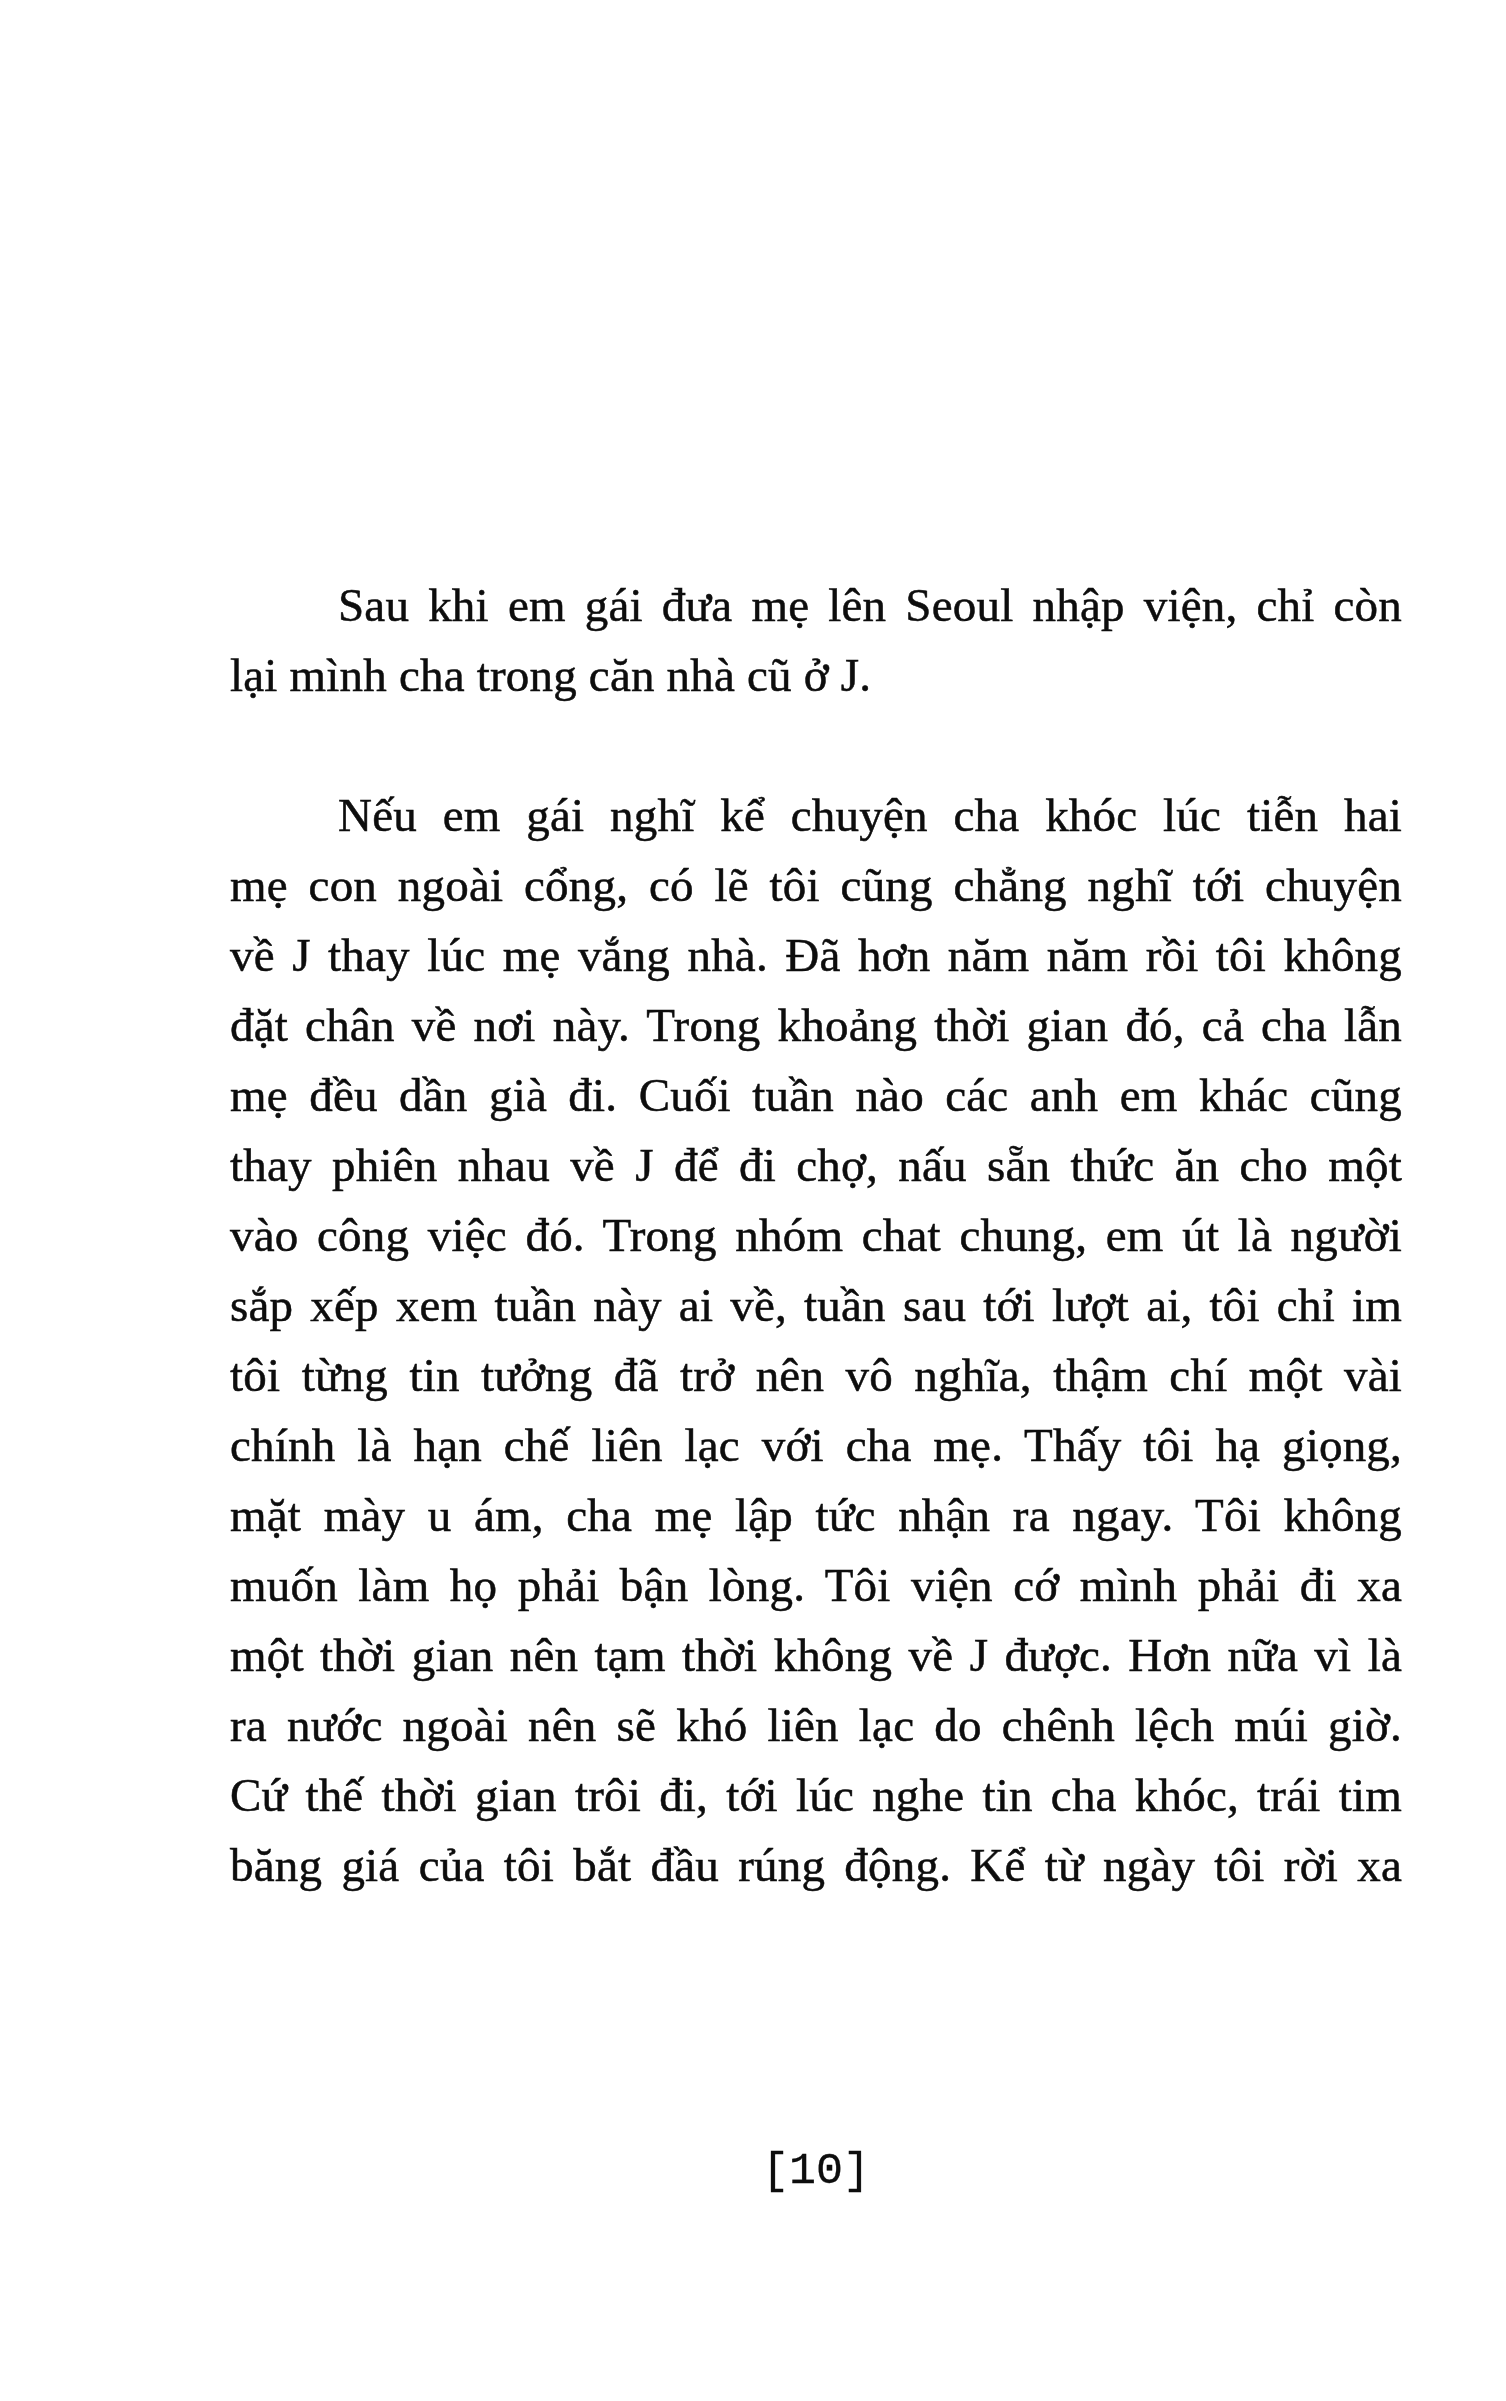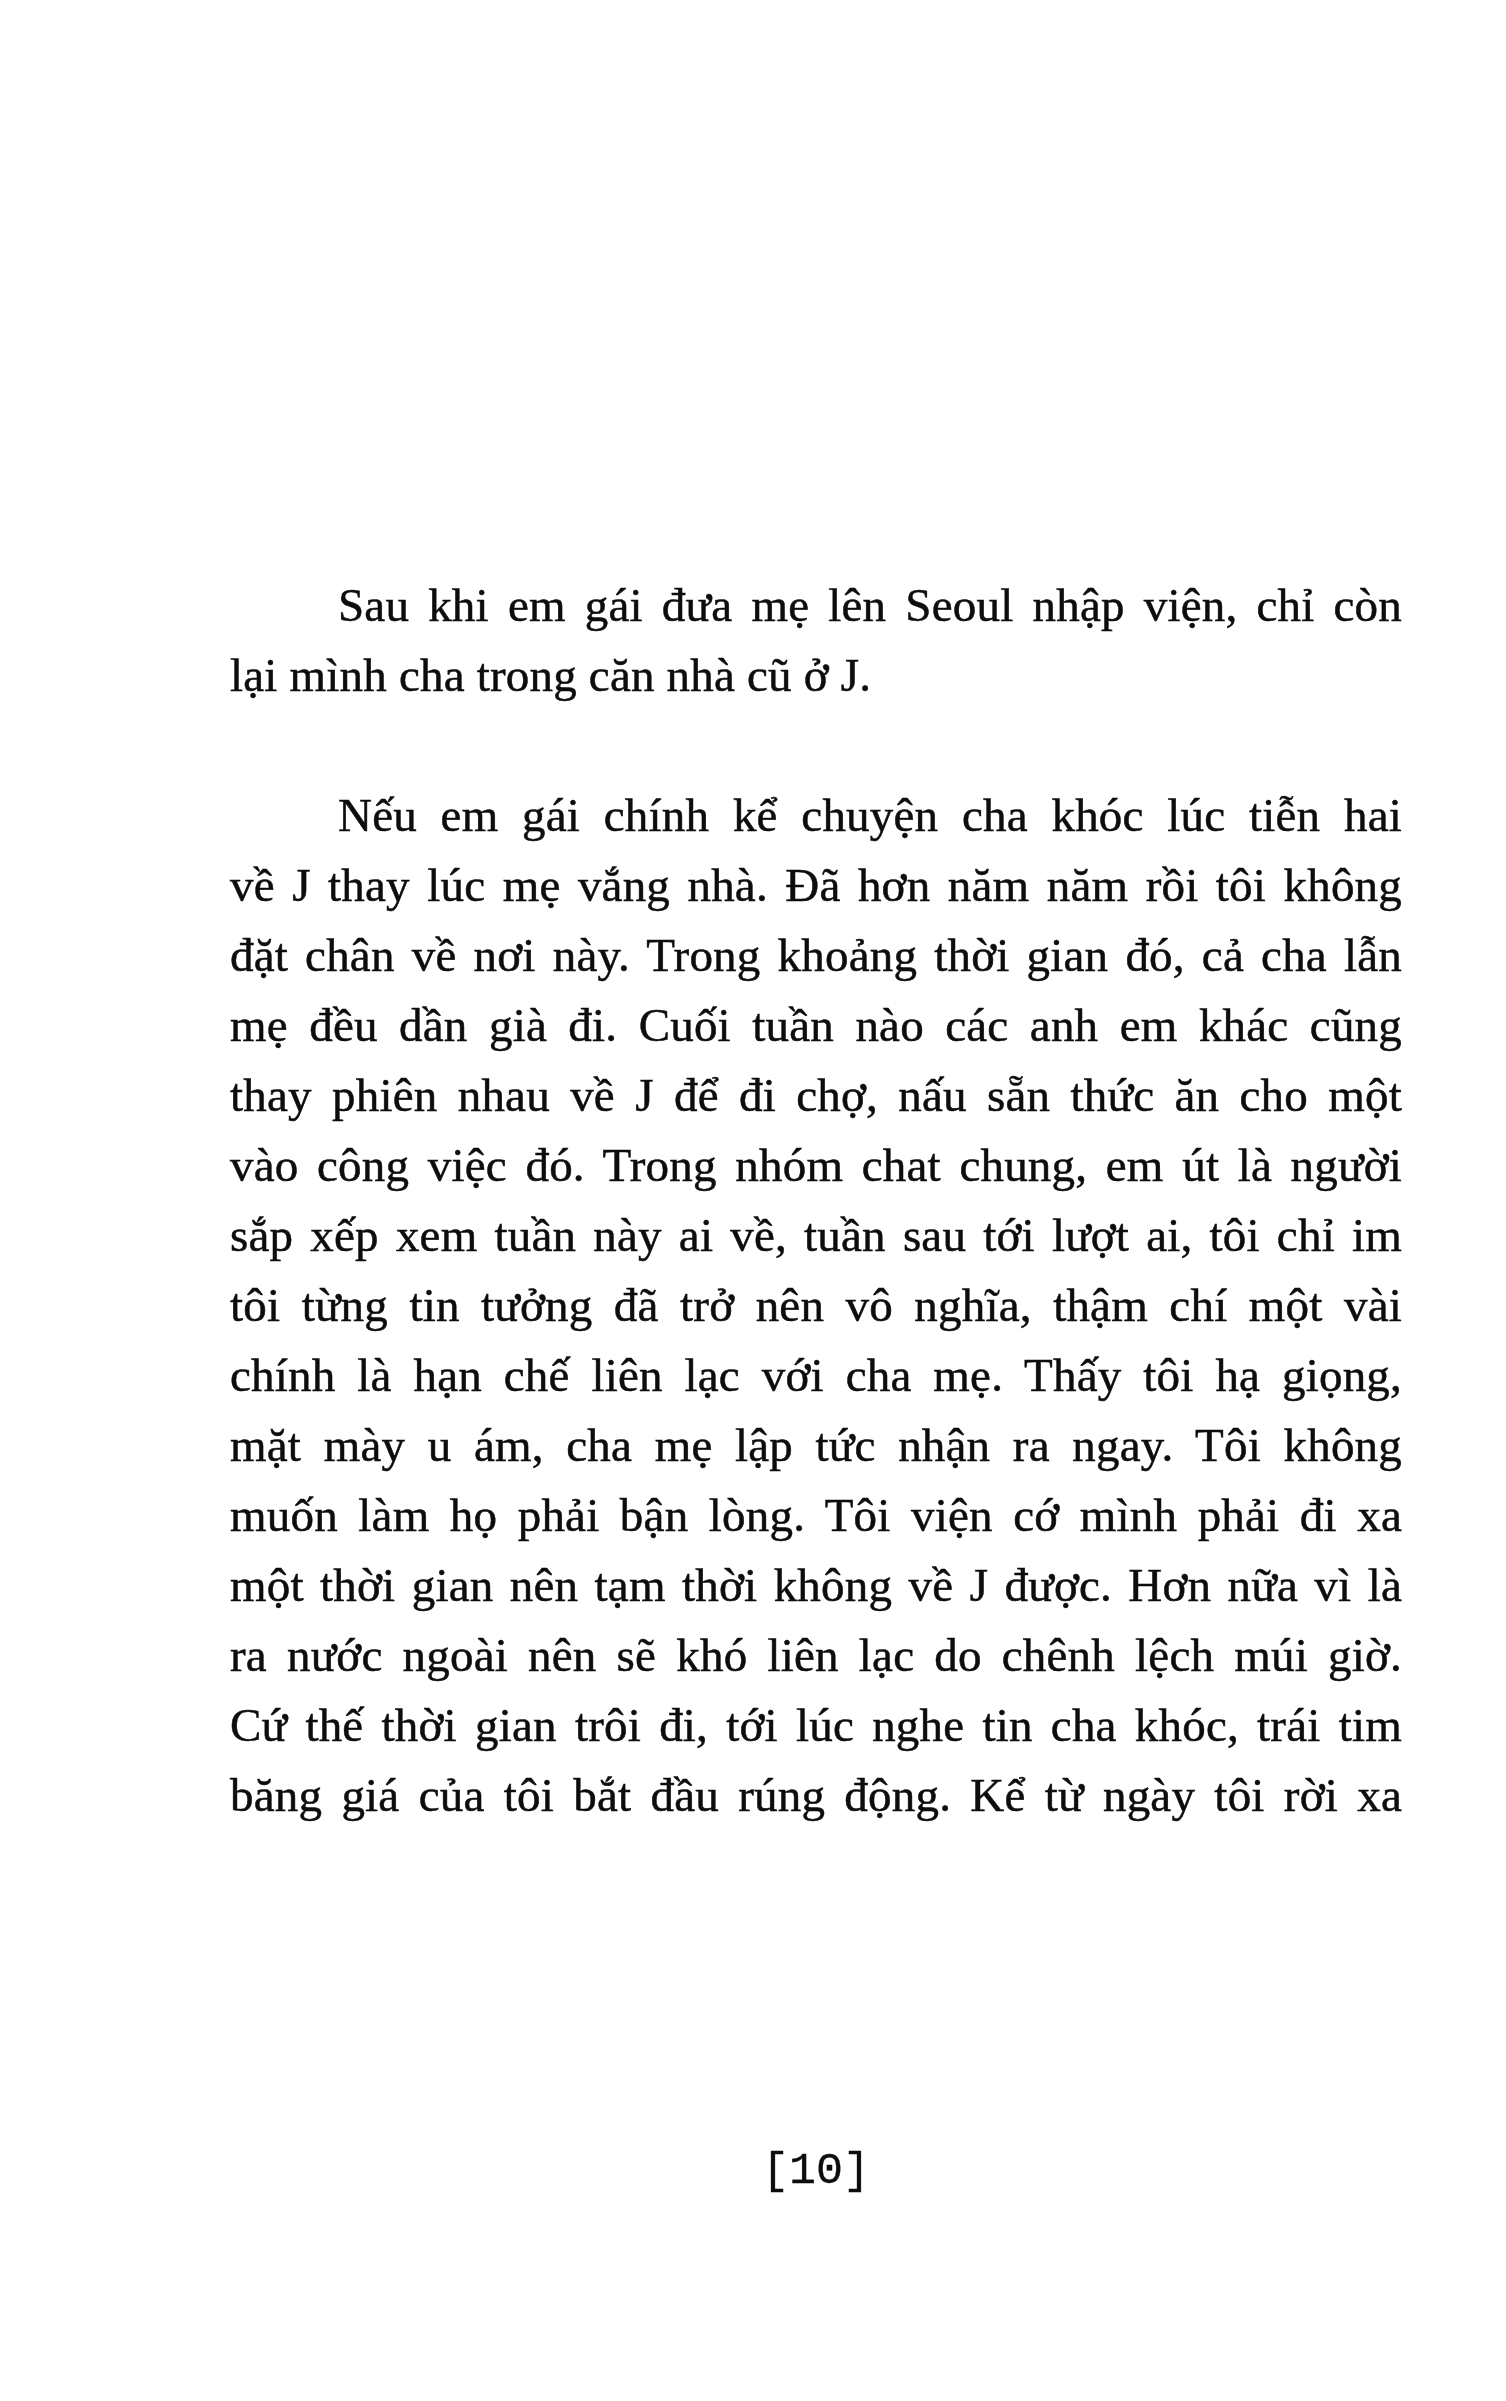--- a/index.html
+++ b/index.html
@@ -55,21 +55,22 @@
 
 <div class="page">
   <main class="text-block">
 
     <div class="paragraph">
       <div class="line indent">Sau khi em gái đưa mẹ lên Seoul nhập viện, chỉ còn</div>
       <div class="line para-end">lại mình cha trong căn nhà cũ ở J.</div>
     </div>
 
     <div class="paragraph">
-      <div class="line indent">Nếu em gái chính kể chuyện cha khóc lúc tiễn hai</div>
+      <div class="line indent">Nếu em gái nghĩ kể chuyện cha khóc lúc tiễn hai</div>
+      <div class="line">mẹ con ngoài cổng, có lẽ tôi cũng chẳng nghĩ tới chuyện</div>
       <div class="line">về J thay lúc mẹ vắng nhà. Đã hơn năm năm rồi tôi không</div>
       <div class="line">đặt chân về nơi này. Trong khoảng thời gian đó, cả cha lẫn</div>
       <div class="line">mẹ đều dần già đi. Cuối tuần nào các anh em khác cũng</div>
       <div class="line">thay phiên nhau về J để đi chợ, nấu sẵn thức ăn cho một</div>
       <div class="line">vào công việc đó. Trong nhóm chat chung, em út là người</div>
       <div class="line">sắp xếp xem tuần này ai về, tuần sau tới lượt ai, tôi chỉ im</div>
       <div class="line">tôi từng tin tưởng đã trở nên vô nghĩa, thậm chí một vài</div>
       <div class="line">chính là hạn chế liên lạc với cha mẹ. Thấy tôi hạ giọng,</div>
       <div class="line">mặt mày u ám, cha mẹ lập tức nhận ra ngay. Tôi không</div>
       <div class="line">muốn làm họ phải bận lòng. Tôi viện cớ mình phải đi xa</div>

